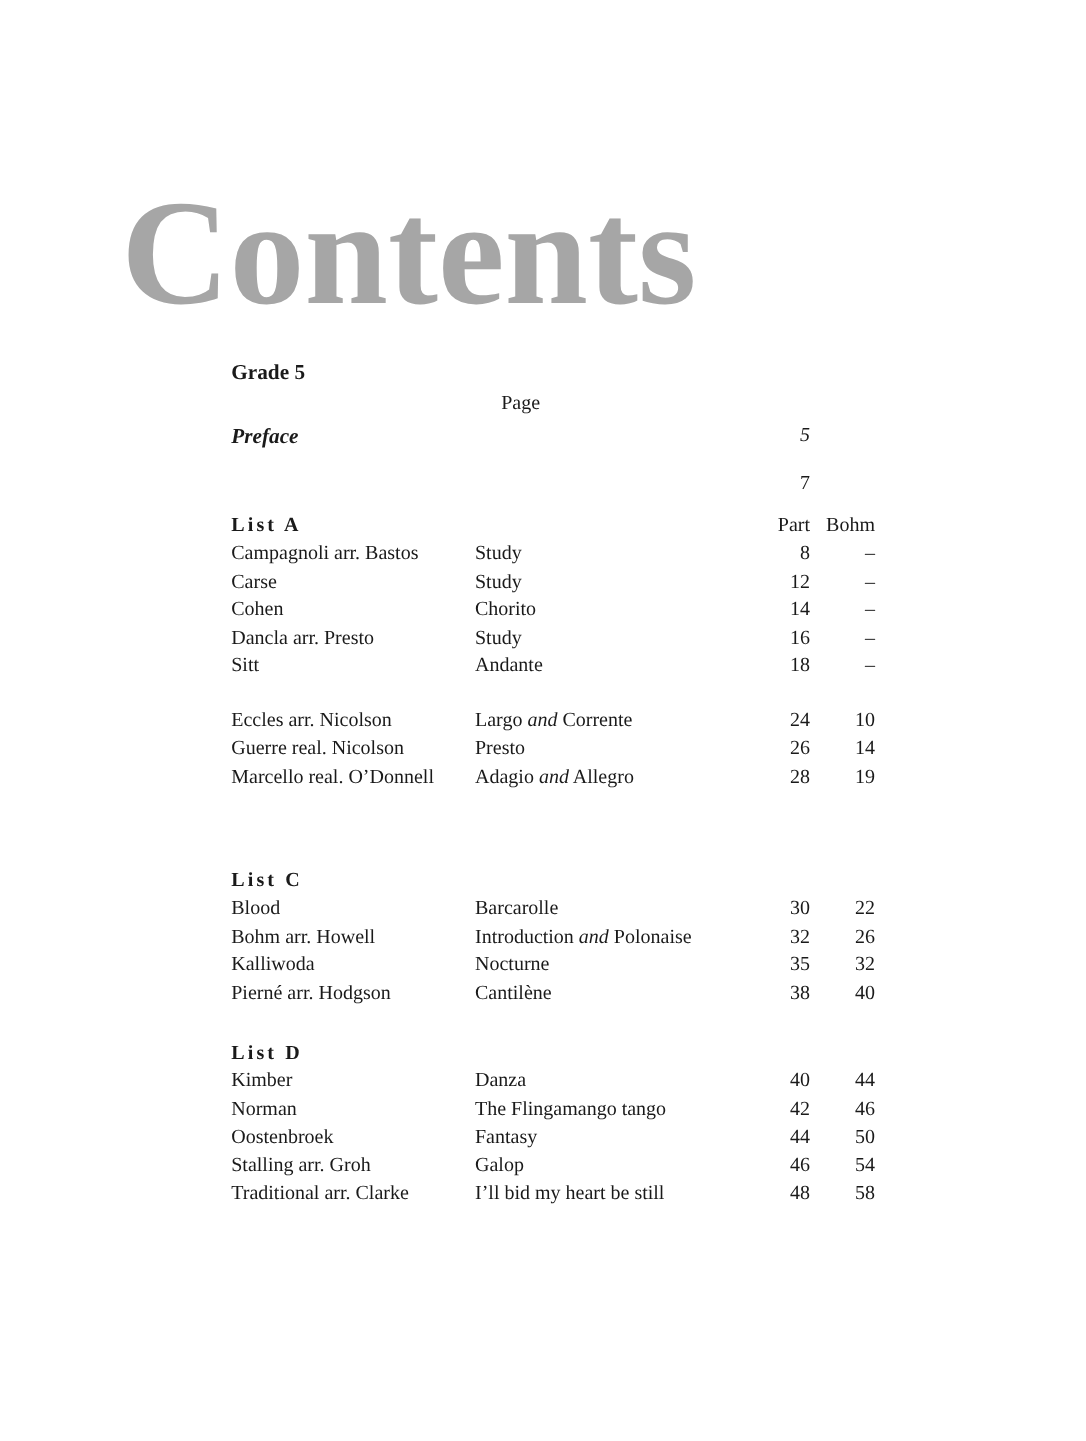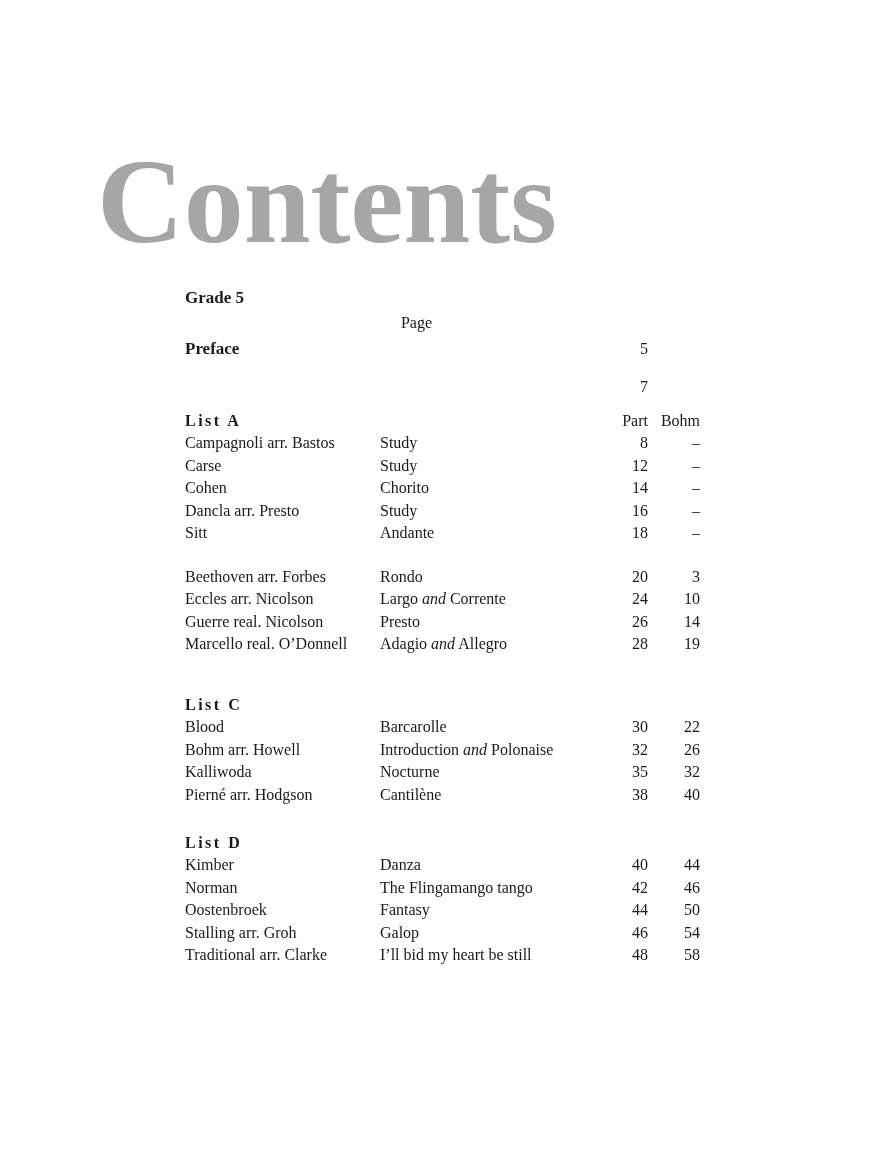--- a/index.html
+++ b/index.html
@@ -123,21 +123,21 @@
 <body>
 
 <div class="page">
   <div class="title">Contents</div>
   <div class="content">
     <div class="grade">Grade 5</div>
     <div class="pagehdr-row">
       <span>Page</span>
     </div>
     <div id="front-matter">
-        <div class="front-row" style="top: 339px;">
+        <div class="front-row" style="top: 339px; font-style: italic;">
           <span class="front-label">Preface</span>
           <span class="part-col front-page">5</span>
         </div>
         <div class="front-row" style="top: 377px;">
           <span class="part-col front-page">7</span>
         </div>
       </div>
     <div id="sections">
         <div class="section" style="top: 410px;">
           <div class="hdr-row">
@@ -171,26 +171,20 @@
           </div>
           <div class="row">
             <span class="composer">Sitt</span>
             <span class="piece"><span>Andante</span></span>
             <span class="part-col">18</span>
             <span class="score-col">–</span>
           </div>
         </div>
         <div class="section" style="top: 566px;">
           <div class="row">
-            <span class="composer">Beethoven arr. Forbes</span>
-            <span class="piece"><span>Rondo</span></span>
-            <span class="part-col">20</span>
-            <span class="score-col">3</span>
-          </div>
-          <div class="row">
             <span class="composer">Eccles arr. Nicolson</span>
             <span class="piece"><span>Largo </span><i>and</i><span> Corrente</span></span>
             <span class="part-col">24</span>
             <span class="score-col">10</span>
           </div>
           <div class="row">
             <span class="composer">Guerre real. Nicolson</span>
             <span class="piece"><span>Presto</span></span>
             <span class="part-col">26</span>
             <span class="score-col">14</span>

